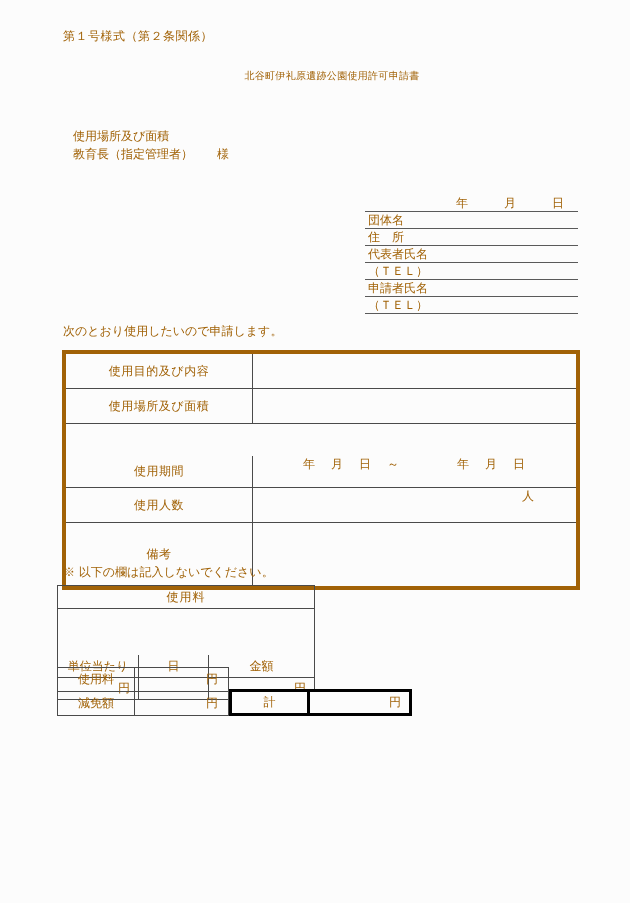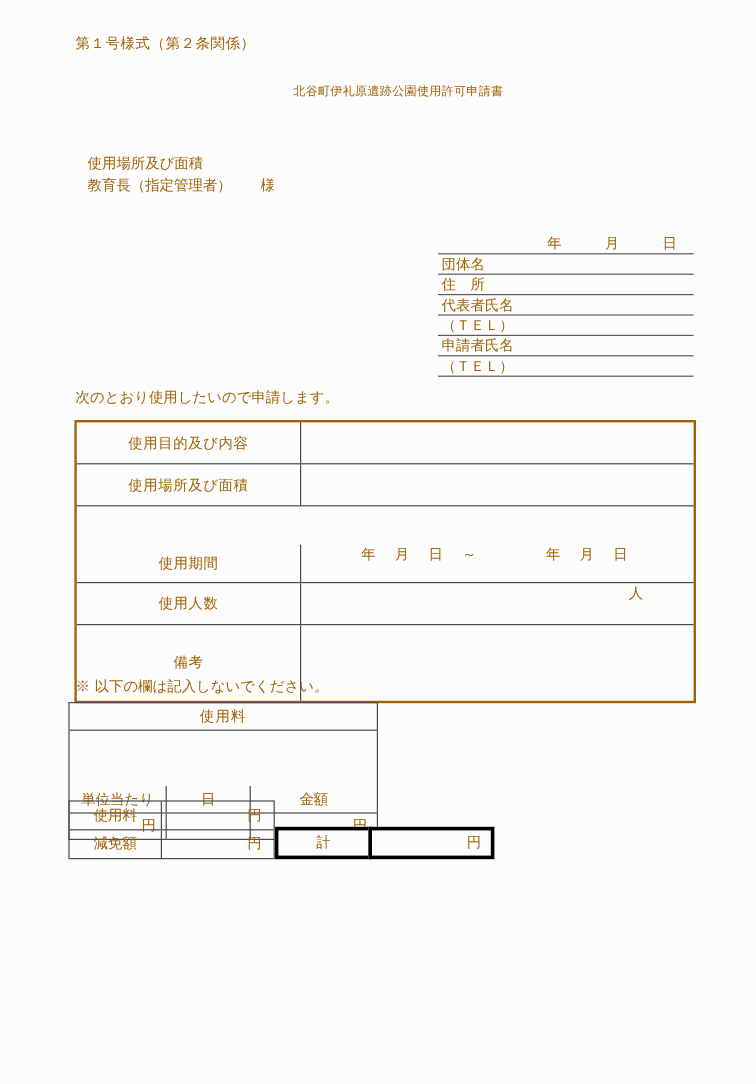--- a/index.html
+++ b/index.html
@@ -62,21 +62,21 @@
     position: absolute;
     left: 63px;
     top: 323px;
   }
   
   .main-table {
     position: absolute;
     left: 62px;
     top: 350px;
     width: 518px;
-    border: 2px solid #a16207;
+    border: 4px solid #a16207;
     box-sizing: border-box;
   }
   .mt-row { display: flex; border-bottom: 1px solid #4a4a4a; }
   .mt-row:last-child { border-bottom: none; }
   .mt-row:nth-child(1) { height: 34px; }
   .mt-row:nth-child(2) { height: 34px; }
   .mt-row:nth-child(3) { height: 31px; margin-top: 32px; }
   .mt-row:nth-child(4) { height: 34px; }
   .mt-row:nth-child(5) { height: 63px; }
   .mt-label {

